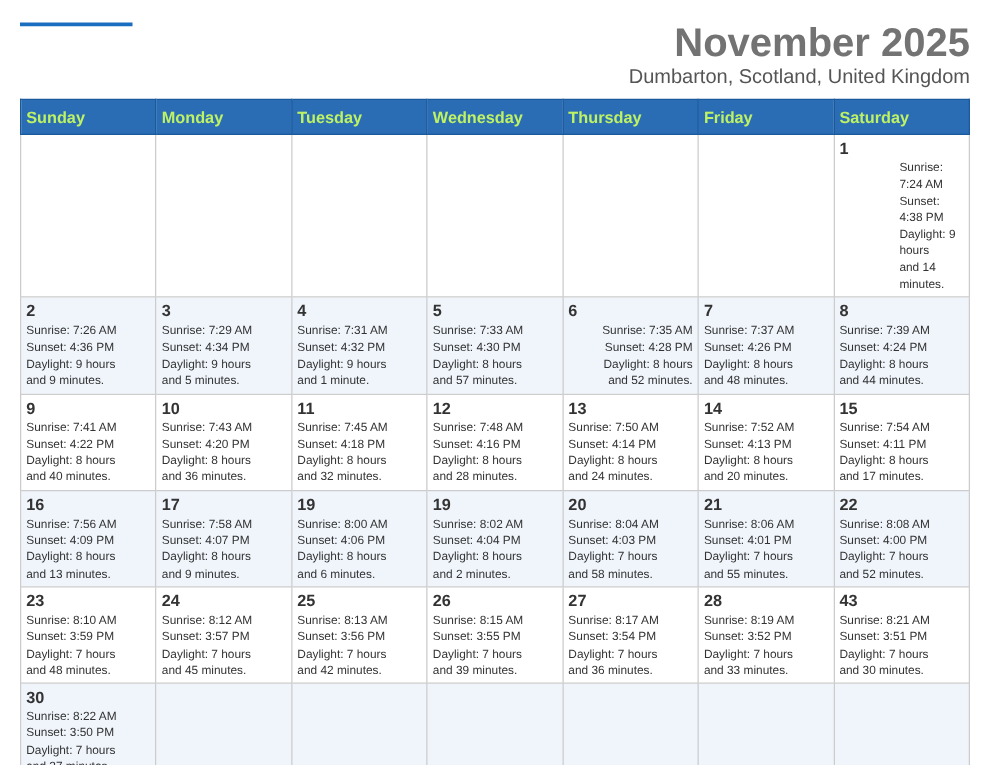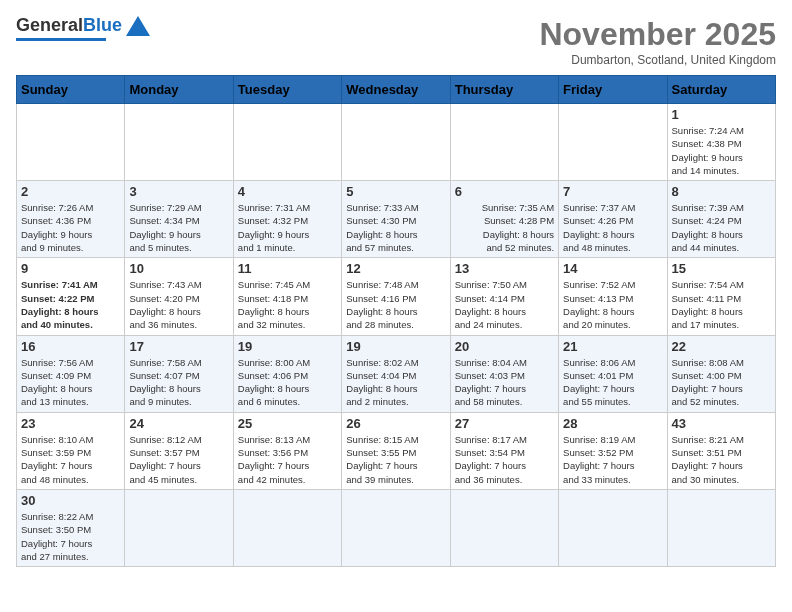--- a/index.html
+++ b/index.html
@@ -32,31 +32,31 @@
     }
     .title-area {
       text-align: right;
     }
     .main-title {
       font-size: 32px;
       font-weight: bold;
       color: #737373;
     }
     .subtitle {
-      font-size: 12px;
+      font-size: 16px;
       color: #555;
     }
     .calendar-table {
       width: 100%;
       border-collapse: collapse;
       border: 1px solid #ccc;
     }
     .calendar-table th {
       background: #2a6db5;
-      color: #000000;
+      color: #bef264;
       font-size: 13px;
       font-weight: bold;
       padding: 6px 4px;
       text-align: left;
       border: 1px solid #1a5a9a;
     }
     .calendar-table td {
       border: 1px solid #ccc;
       vertical-align: top;
       padding: 3px 4px;
@@ -85,26 +85,20 @@
     }
     tr:nth-child(even) td {
       background: #f0f5fc;
     }
   </style>
 </head>
 <body>
 
 <div class="header-area">
   <div class="logo">
-    <div style="display:flex;align-items:center;">
-      <span class="logo-text">General<span>Blue</span></span>
-      <div style="margin-left:4px;display:flex;flex-direction:column;justify-content:center;">
-        <div style="width:0;height:0;border-left:12px solid transparent;border-right:12px solid transparent;border-bottom:20px solid #1a6ebf;"></div>
-      </div>
-    </div>
     <div style="width:90px;height:3px;background:#1a6ebf;margin-top:2px;"></div>
   </div>
   <div class="title-area">
     <div class="main-title">November 2025</div>
     <div class="subtitle">Dumbarton, Scotland, United Kingdom</div>
   </div>
 </div>
 
 <table class="calendar-table">
   <thead>
@@ -121,21 +115,21 @@
   <tbody id="calendar-body">
   <tr>
         <td class="empty-cell">&nbsp;</td>
         <td class="empty-cell">&nbsp;</td>
         <td class="empty-cell">&nbsp;</td>
         <td class="empty-cell">&nbsp;</td>
         <td class="empty-cell">&nbsp;</td>
         <td class="empty-cell">&nbsp;</td>
         <td>
           <span class="day-number">1</span>
-          <div class="day-info" style="white-space: pre-line;">Sunrise: 7:24 AM
+          <div class="day-info" style="white-space: pre-line; margin-left: 48px;">Sunrise: 7:24 AM
 Sunset: 4:38 PM
 Daylight: 9 hours
 and 14 minutes.</div>
         </td>
       </tr>
       <tr>
         <td>
           <span class="day-number">2</span>
           <div class="day-info" style="white-space: pre-line;">Sunrise: 7:26 AM
 Sunset: 4:36 PM
@@ -181,21 +175,21 @@
           <span class="day-number">8</span>
           <div class="day-info" style="white-space: pre-line;">Sunrise: 7:39 AM
 Sunset: 4:24 PM
 Daylight: 8 hours
 and 44 minutes.</div>
         </td>
       </tr>
       <tr>
         <td>
           <span class="day-number">9</span>
-          <div class="day-info" style="white-space: pre-line; font-weight: bold;">Sunrise: 7:41 AM
+          <div class="day-info" style="white-space: pre-line;">Sunrise: 7:41 AM
 Sunset: 4:22 PM
 Daylight: 8 hours
 and 40 minutes.</div>
         </td>
         <td>
           <span class="day-number">10</span>
           <div class="day-info" style="white-space: pre-line;">Sunrise: 7:43 AM
 Sunset: 4:20 PM
 Daylight: 8 hours
 and 36 minutes.</div>

